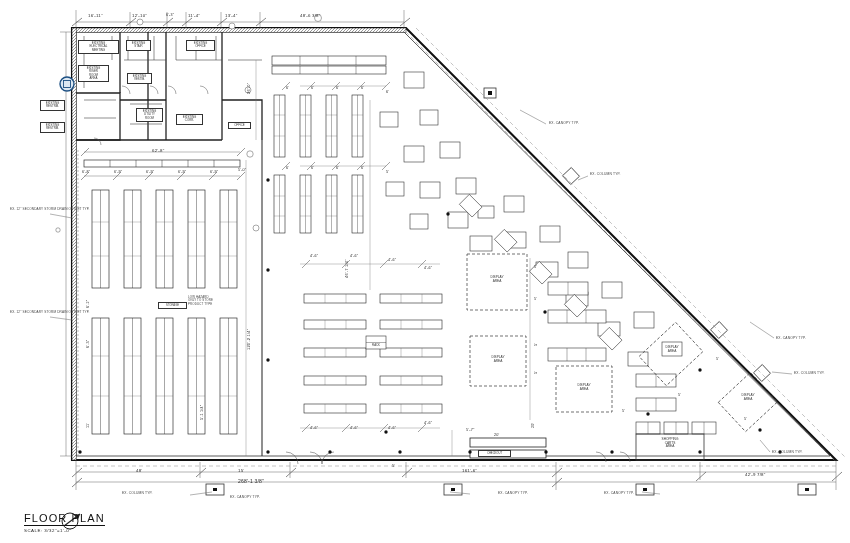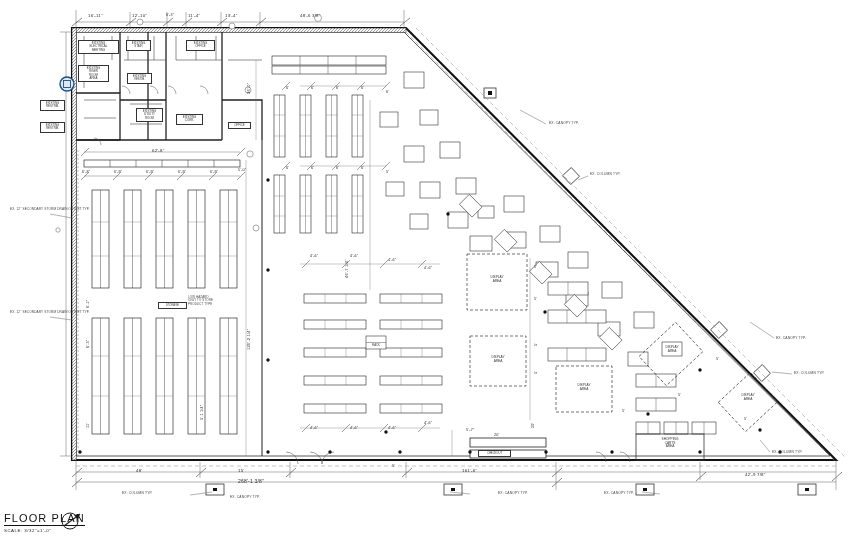--- a/index.html
+++ b/index.html
@@ -10,21 +10,21 @@
   .dim{position:absolute;font-size:4.4px;color:#2b2b2b;white-space:nowrap;
        letter-spacing:.2px;transform-origin:0 0;}
   .dimbig{font-size:5px;}
   .room{position:absolute;font-size:3.2px;line-height:1.15;color:#333;
         text-align:center;white-space:pre;transform-origin:50% 50%;}
   .note{position:absolute;font-size:3.3px;color:#444;white-space:nowrap;
         letter-spacing:.15px;transform-origin:0 0;}
   .boxlbl{position:absolute;border:0.5px solid #333;background:#fff;
           font-size:2.9px;line-height:1.12;text-align:center;color:#333;
           padding:1px 1.5px;white-space:pre;}
-  #title{position:absolute;left:4px;top:508px;}
+  #title{position:absolute;left:24px;top:508px;}
   #title .t1{font-size:11px;letter-spacing:1.1px;color:#111;
              border-bottom:1.1px solid #111;padding-bottom:1px;display:inline-block;}
   #title .t2{font-size:4.4px;letter-spacing:.5px;color:#222;margin-top:1.5px;}
   .vert{transform:rotate(-90deg);}
 </style>
 </head>
 <body>
 
 <div id="sheet">
 

